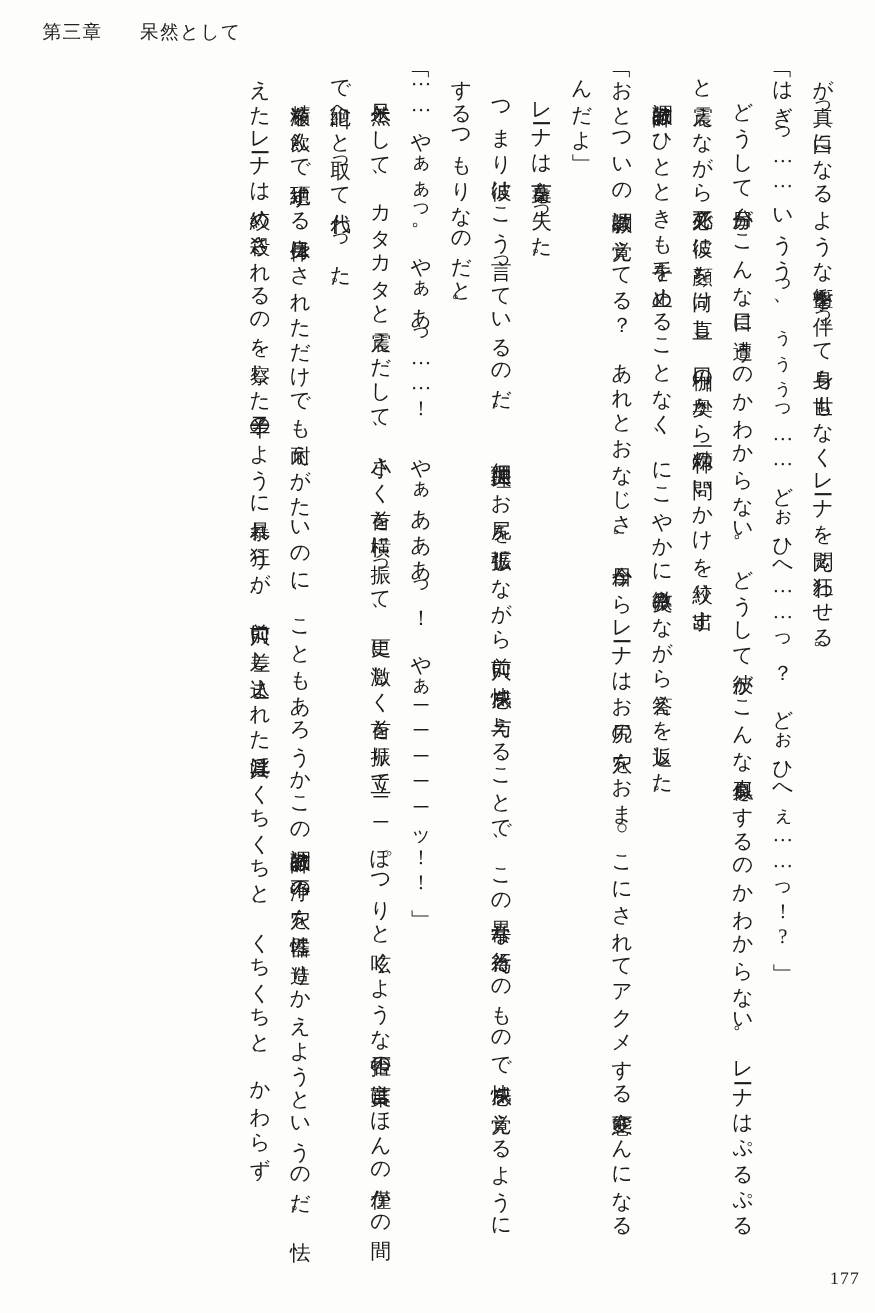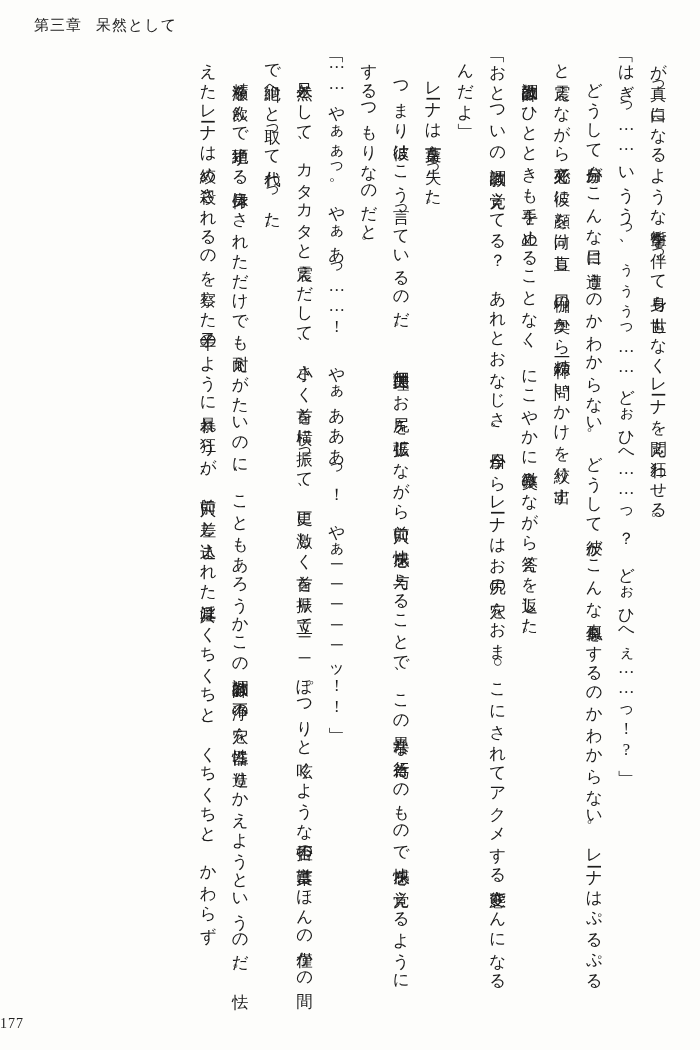--- a/index.html
+++ b/index.html
@@ -28,21 +28,21 @@
   #header {
     position: absolute;
     top: 16px;
     left: 34px;
     font-size: 15px;
     letter-spacing: 1px;
     color: #222;
     white-space: nowrap;
   }
   #header .chapter-num {
-    margin-right: 14px;
+    margin-right: 30px;
   }
 
   
   #body-text {
     position: absolute;
     top: 52px;
     left: 26px;
     width: 648px;
     height: 930px;
     writing-mode: vertical-rl;
@@ -61,21 +61,21 @@
     padding: 0;
     text-indent: 0;
   }
 
   
   #page-number {
     position: absolute;
     bottom: 18px;
     left: 0;
     width: 688px;
-    text-align: left;
+    text-align: right;
     font-size: 14px;
     color: #222;
     letter-spacing: 1px;
   }
 </style>
 </head>
 <body>
 
 <div id="page">
 

